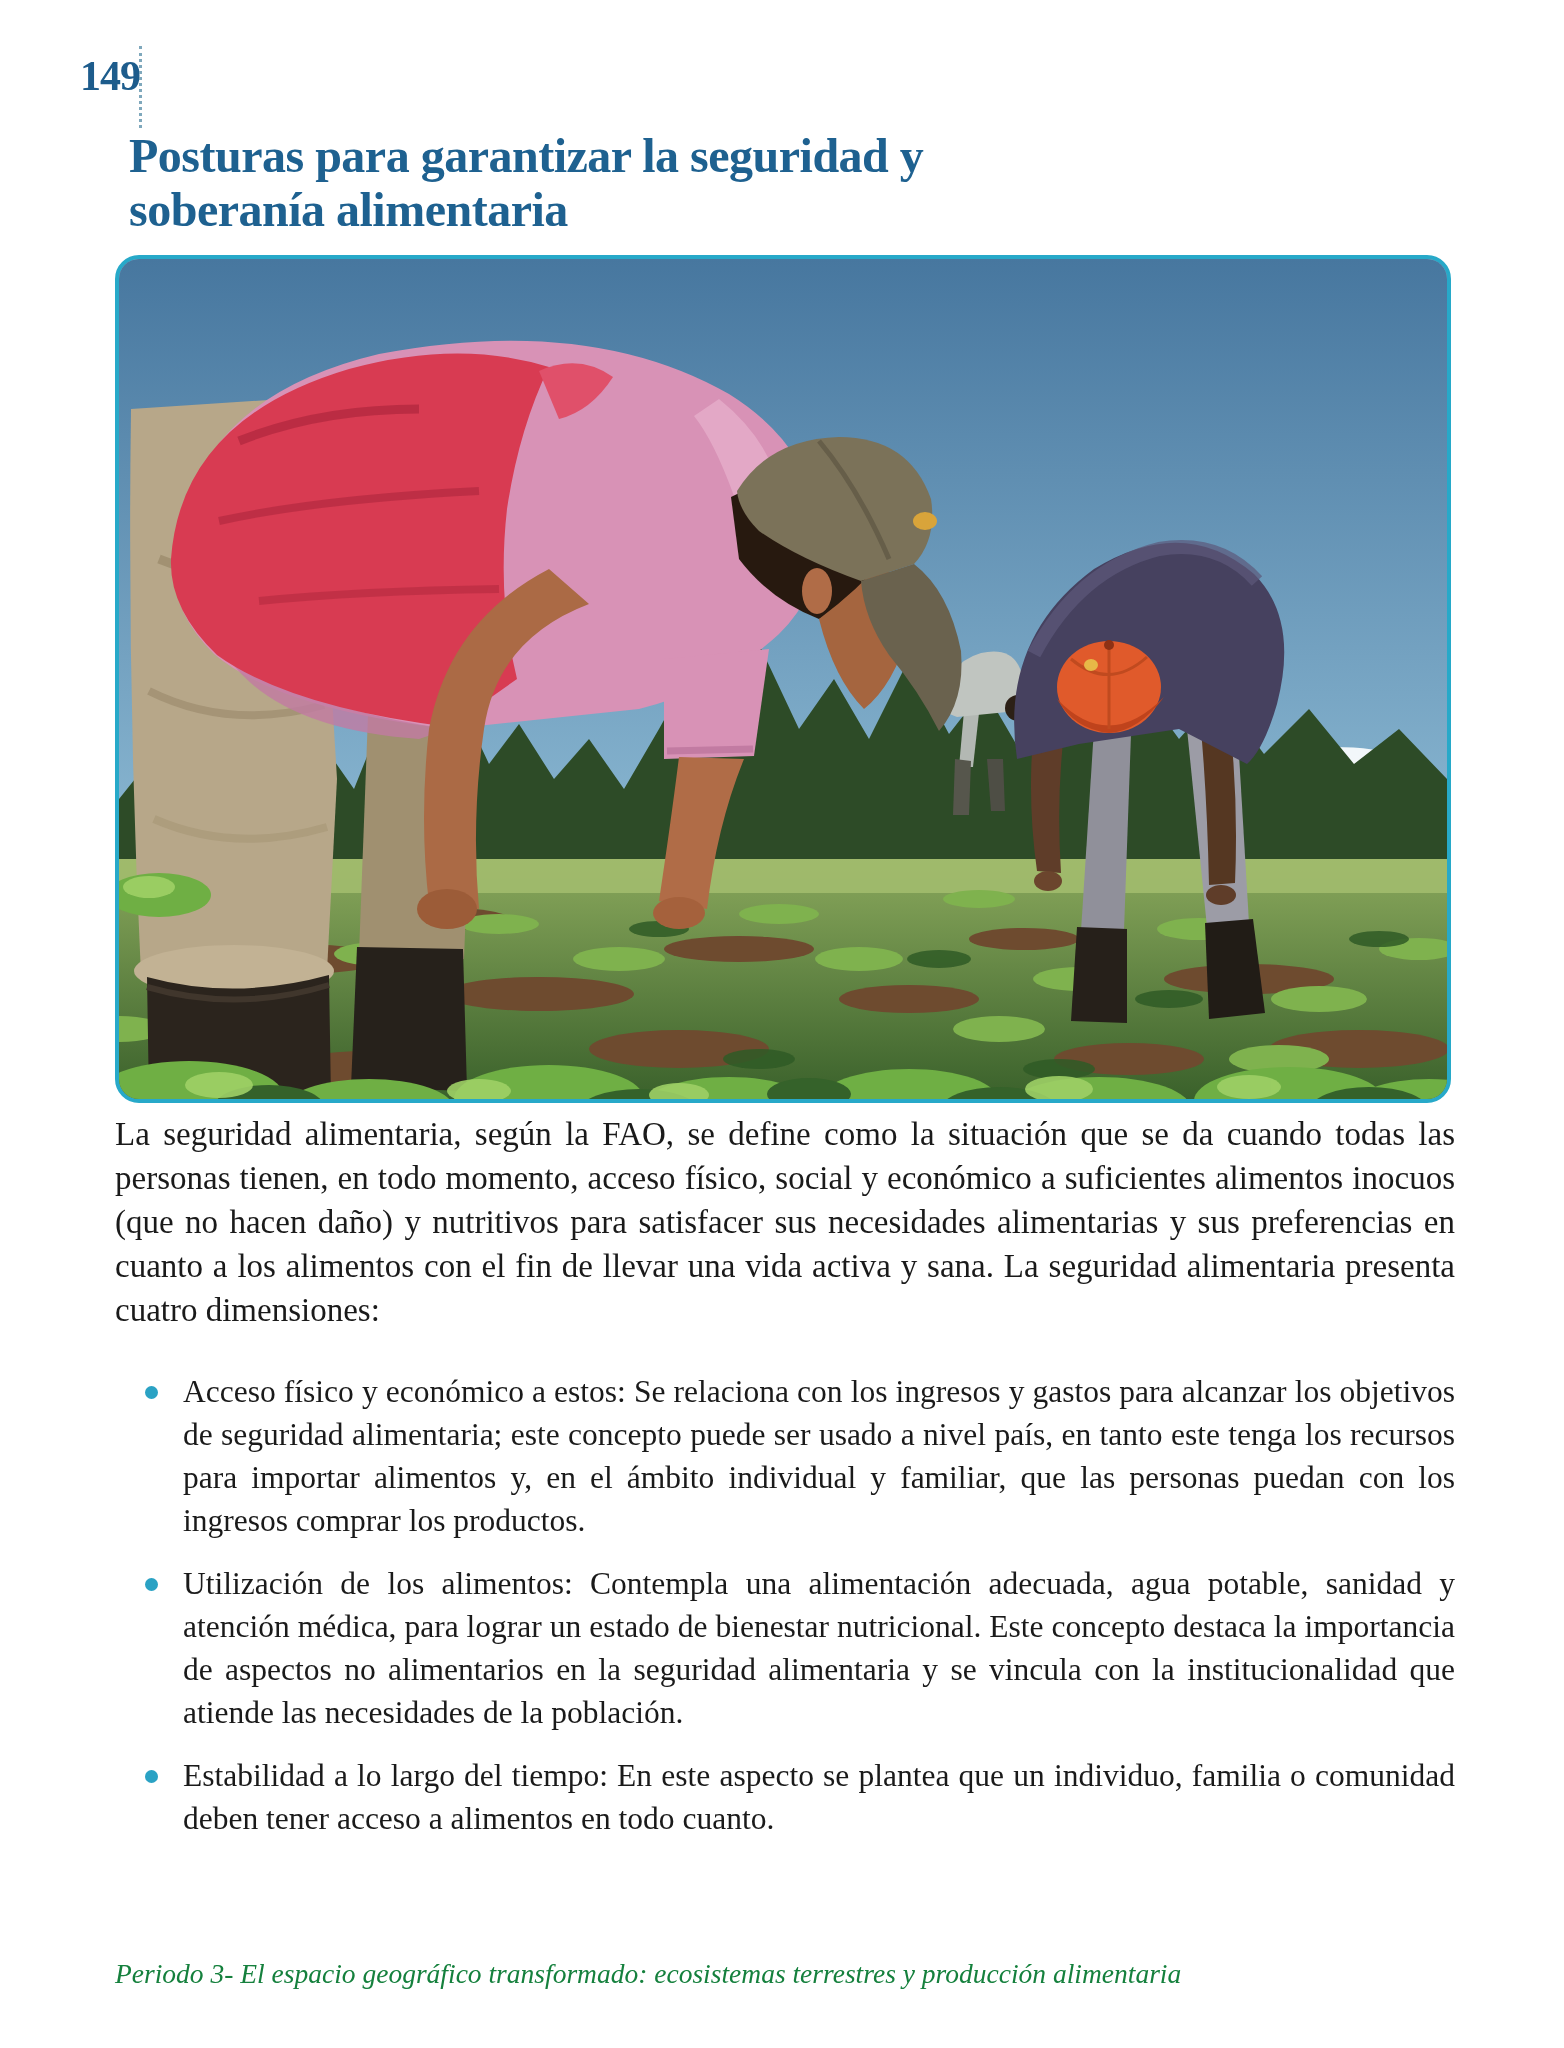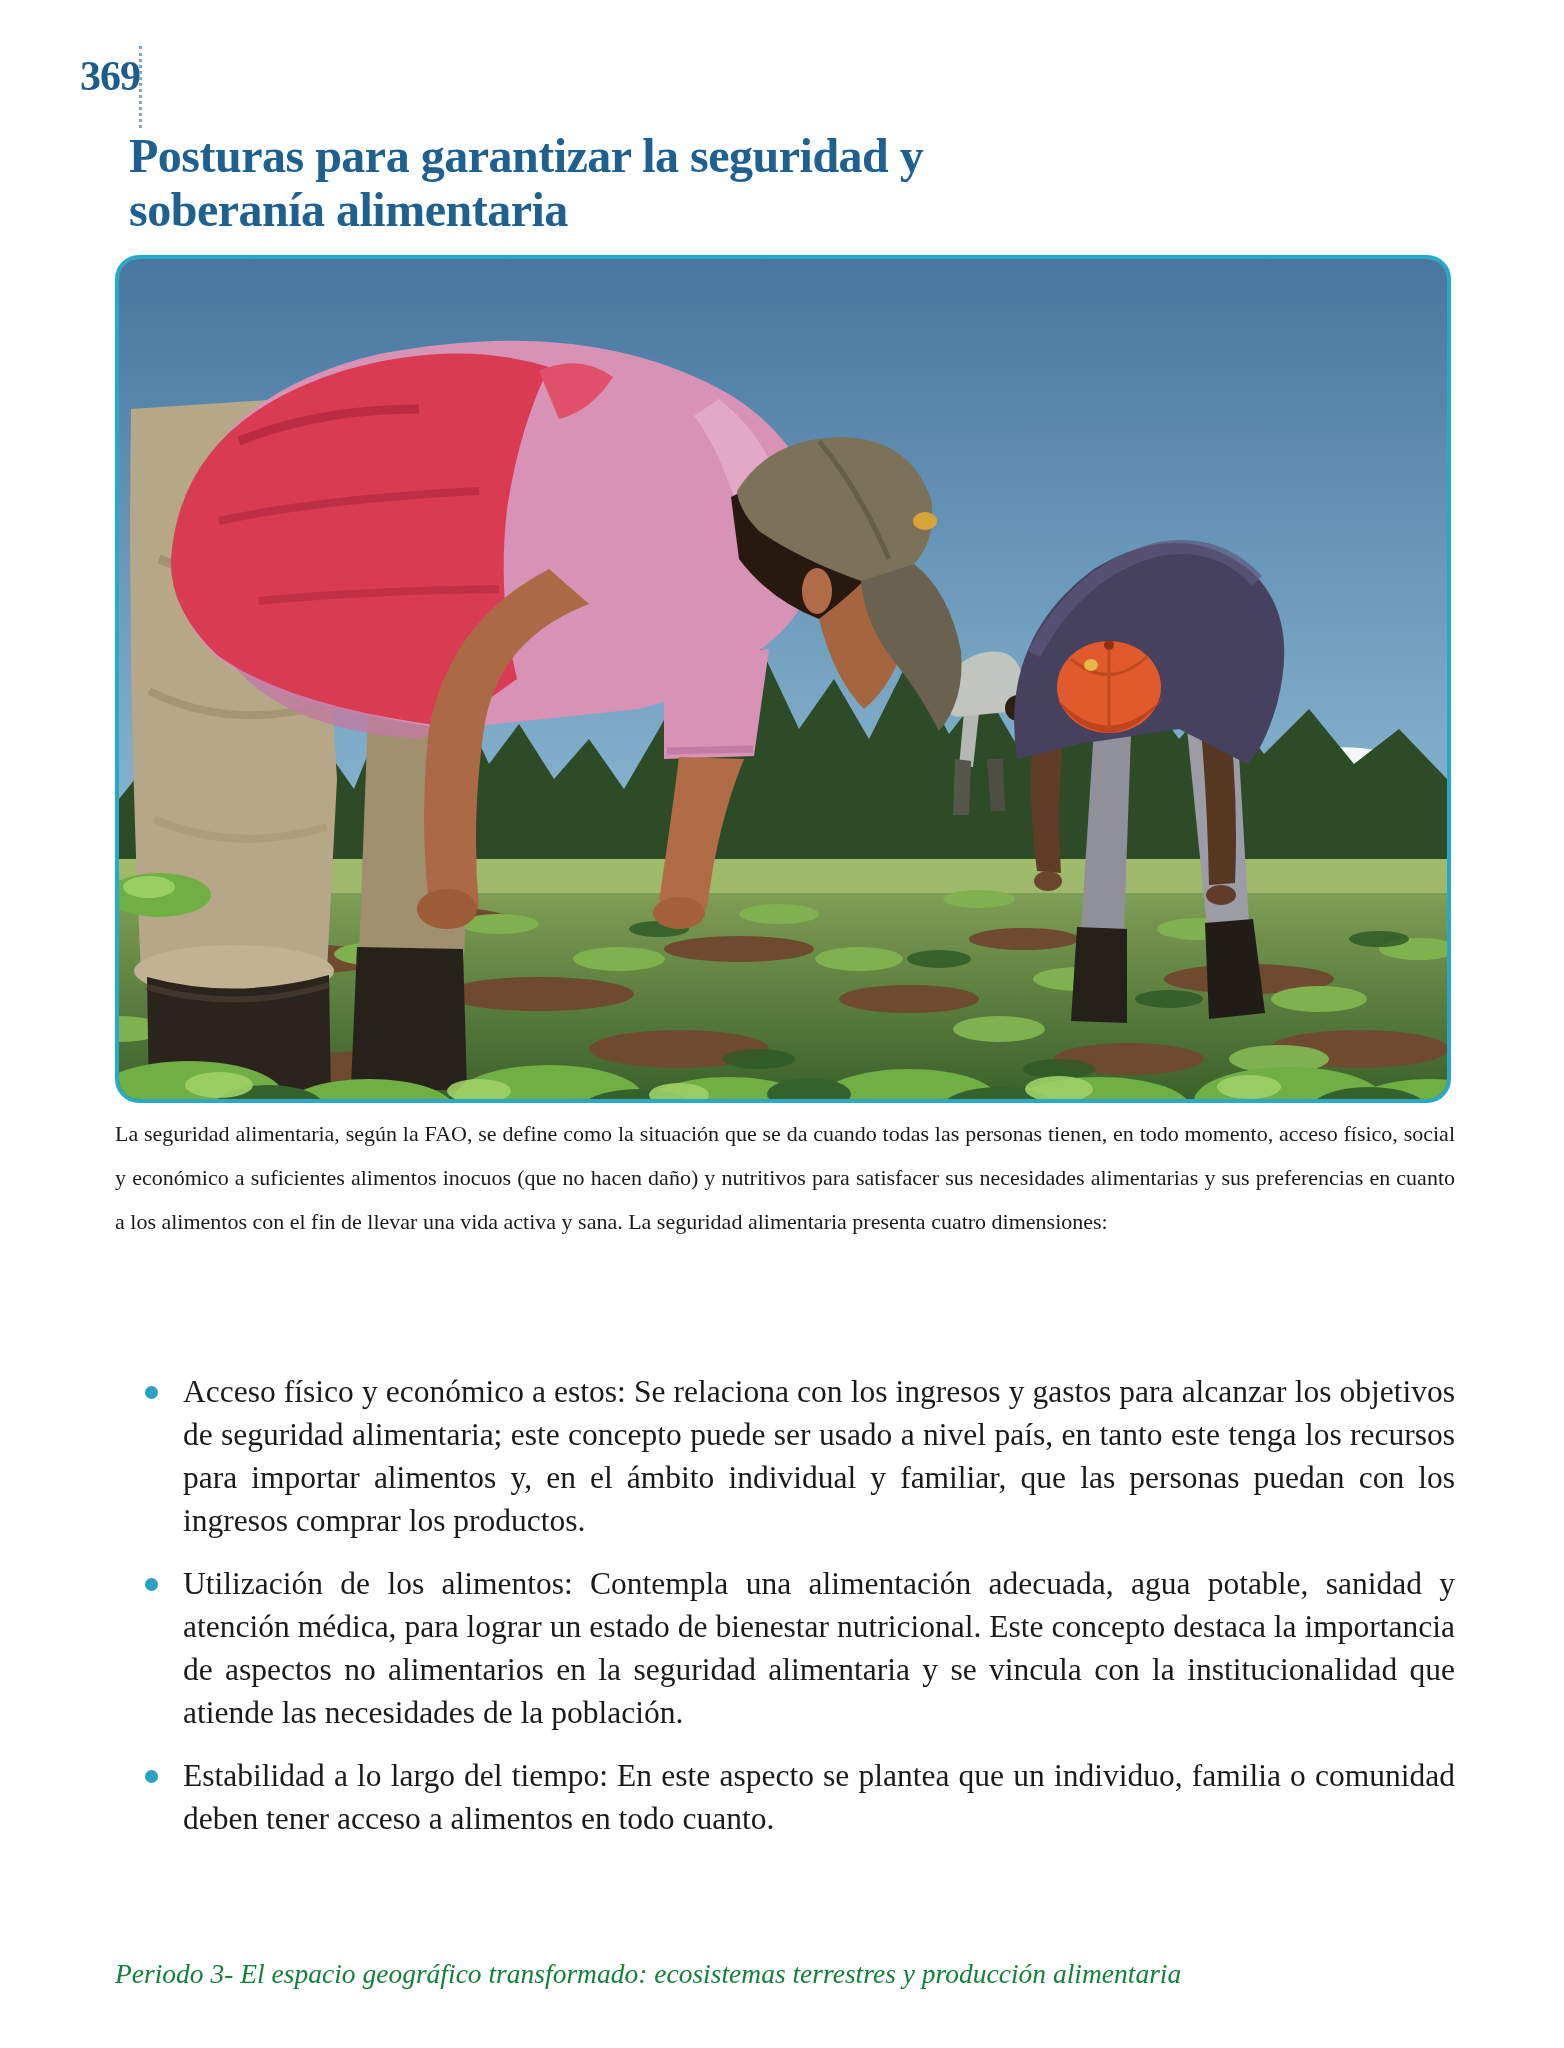--- a/index.html
+++ b/index.html
@@ -46,21 +46,21 @@
     border-radius:24px;
     overflow:hidden;
     background:#7fb3cd;
   }
   .photo svg{display:block;}
   .intro{
     position:absolute;
     left:115px; top:1112px;
     width:1340px;
     margin:0;
-    font-size:22px;
+    font-size:33px;
     line-height:44px;
     text-align:justify;
     color:#1a1a1a;
   }
   .dims{
     position:absolute;
     left:115px; top:1370px;
     width:1340px;
     margin:0; padding:0;
     list-style:none;
@@ -89,21 +89,21 @@
     font-style:italic;
     font-size:27.5px;
     color:#15803d;
   }
 </style>
 </head>
 <body>
 
 <div class="page">
 
-  <span class="pagenum">369</span>
+  <span class="pagenum">149</span>
   <span class="dotted-rule"></span>
 
   <h1 class="title">Posturas para garantizar la seguridad y soberanía alimentaria</h1>
 
   <figure class="photo">
     <svg viewBox="0 0 1328 840" width="1328" height="840" preserveAspectRatio="none" aria-hidden="true">
       <defs>
         <linearGradient id="sky" x1="0" y1="0" x2="0" y2="1">
           <stop offset="0" stop-color="#47779f"></stop>
           <stop offset="1" stop-color="#8cb9d3"></stop>

